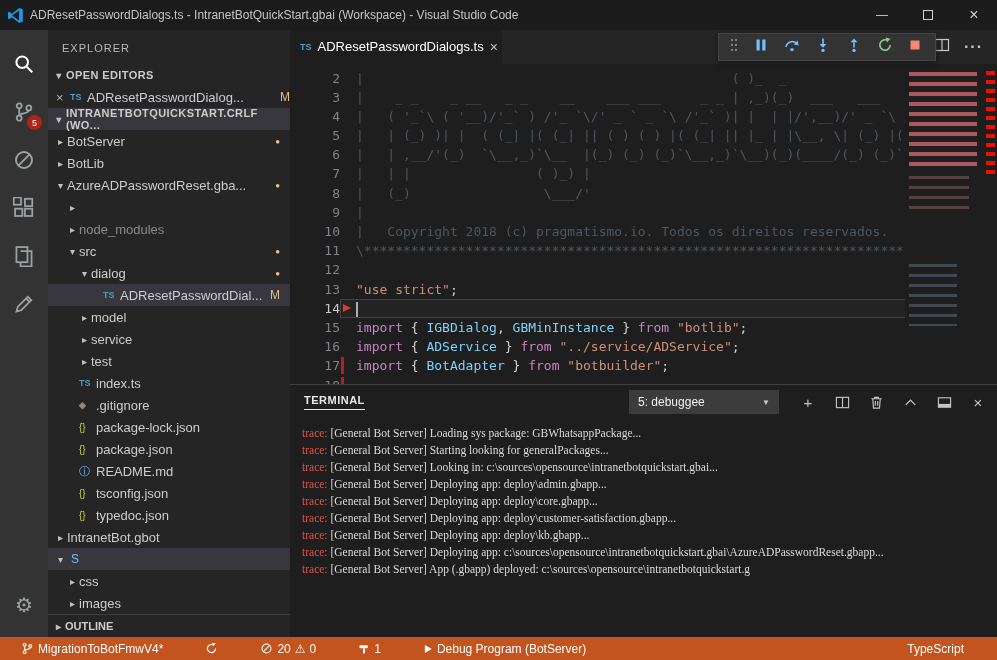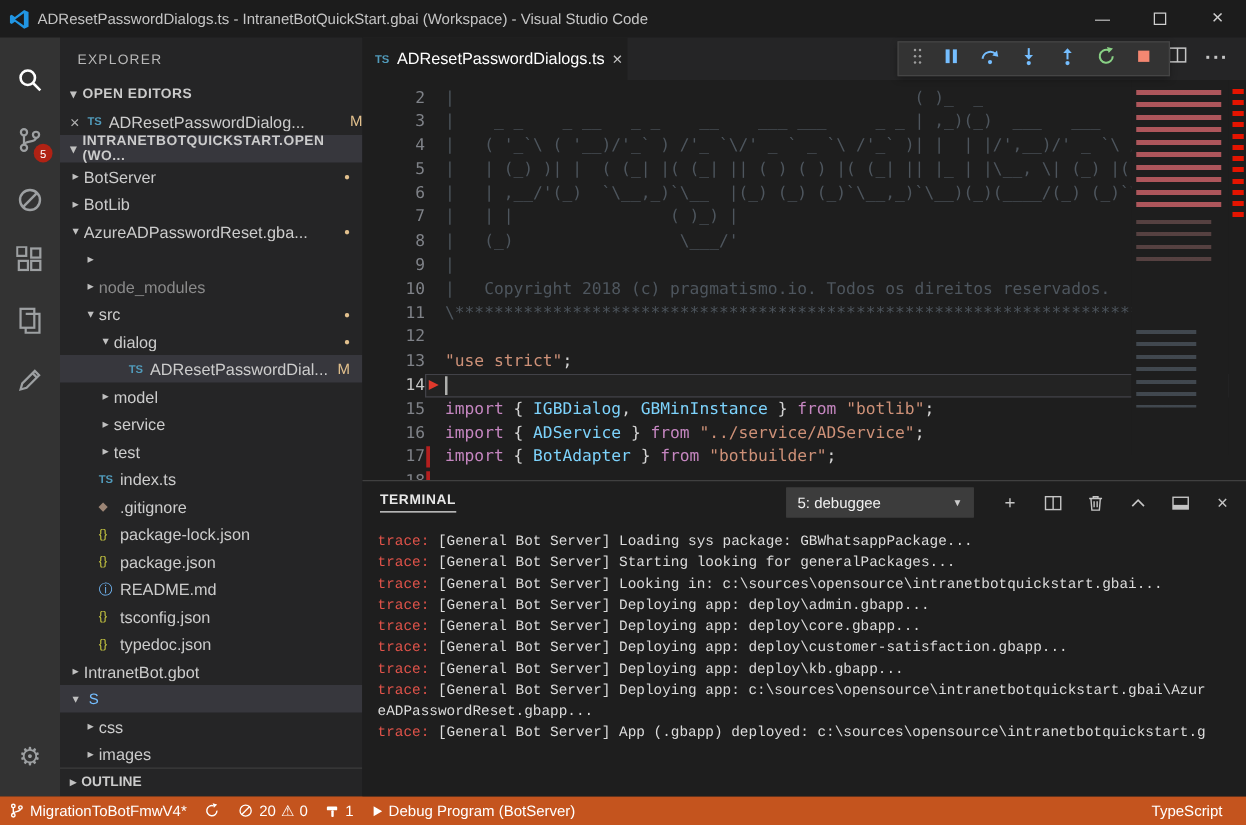--- a/index.html
+++ b/index.html
@@ -108,28 +108,28 @@
   .panel-header { height:34px; display:flex; align-items:center; padding:0 10px 0 14px; }
   .panel-tab { font-size:11px; font-weight:bold; letter-spacing:.5px; color:#e7e7e7;
                border-bottom:1px solid #e7e7e7; padding-bottom:3px; }
   .panel-spacer { flex:1; }
   .term-select { width:150px; height:24px; background:#3c3c3c; border:1px solid #3c3c3c; color:#f0f0f0;
                  font-size:12px; display:flex; align-items:center; padding:0 8px; margin-right:20px; }
   .term-select .sel-arrow { margin-left:auto; font-size:8px; color:#cccccc; }
   .panel-actions { display:flex; align-items:center; gap:16px; color:#c5c5c5; }
   .pa-btn { display:flex; align-items:center; justify-content:center; width:18px; height:18px; font-size:15px; }
   .term-body { flex:1; padding:6px 0 0 12px; overflow:hidden; }
-  .tline { width:668px; font-family:Liberation Mono, monospace; font-size:11.5px; line-height:17px;
+  .tline { width:668px; font-family:Liberation Serif, serif; font-size:11.5px; line-height:17px;
            white-space:pre-wrap; word-break:break-all; color:#dcdcdc; }
   .tprefix { color:#e0534a; }
 
   
   .statusbar { height:23px; background:#c4541e; color:#ffffff; display:flex; align-items:center;
                font-size:12px; padding:0 8px 0 0; }
-  .sb-item { display:flex; align-items:center; gap:4px; padding:0 7px; height:23px; white-space:nowrap; }
+  .sb-item { display:flex; align-items:center; gap:4px; padding:0 21px; height:23px; white-space:nowrap; }
   .sb-right { margin-left:auto; display:flex; align-items:center;flex-direction:column; }
   .sb-ico { display:flex; align-items:center; }
   .sb-glyph { font-size:12px; }
 </style>
 </head>
 <body>
 
 <div class="titlebar">
   <span class="logo">
     <svg width="17" height="17" viewBox="0 0 16 16">
@@ -204,21 +204,21 @@
     </div>
     <div class="oe-item">
       <span class="oe-close">×</span>
       <span class="fic fic-ts">TS</span>
       <span class="tlabel">ADResetPasswordDialog...</span>
       <span class="badge-M">M</span>
     </div>
 
     <div class="sec-header hl">
       <span class="twisty">▾</span>
-      <span>INTRANETBOTQUICKSTART.OPEN (WO...</span>
+      <span>INTRANETBOTQUICKSTART.CRLF (WO...</span>
     </div>
 
     <div class="tree">
         <div class="trow" style="padding-left: 6px;">
           <span class="twisty">▸</span>
           <span class="tlabel">BotServer</span>
           <span class="dot">●</span>
         </div>
         <div class="trow" style="padding-left: 6px;">
           <span class="twisty">▸</span>

